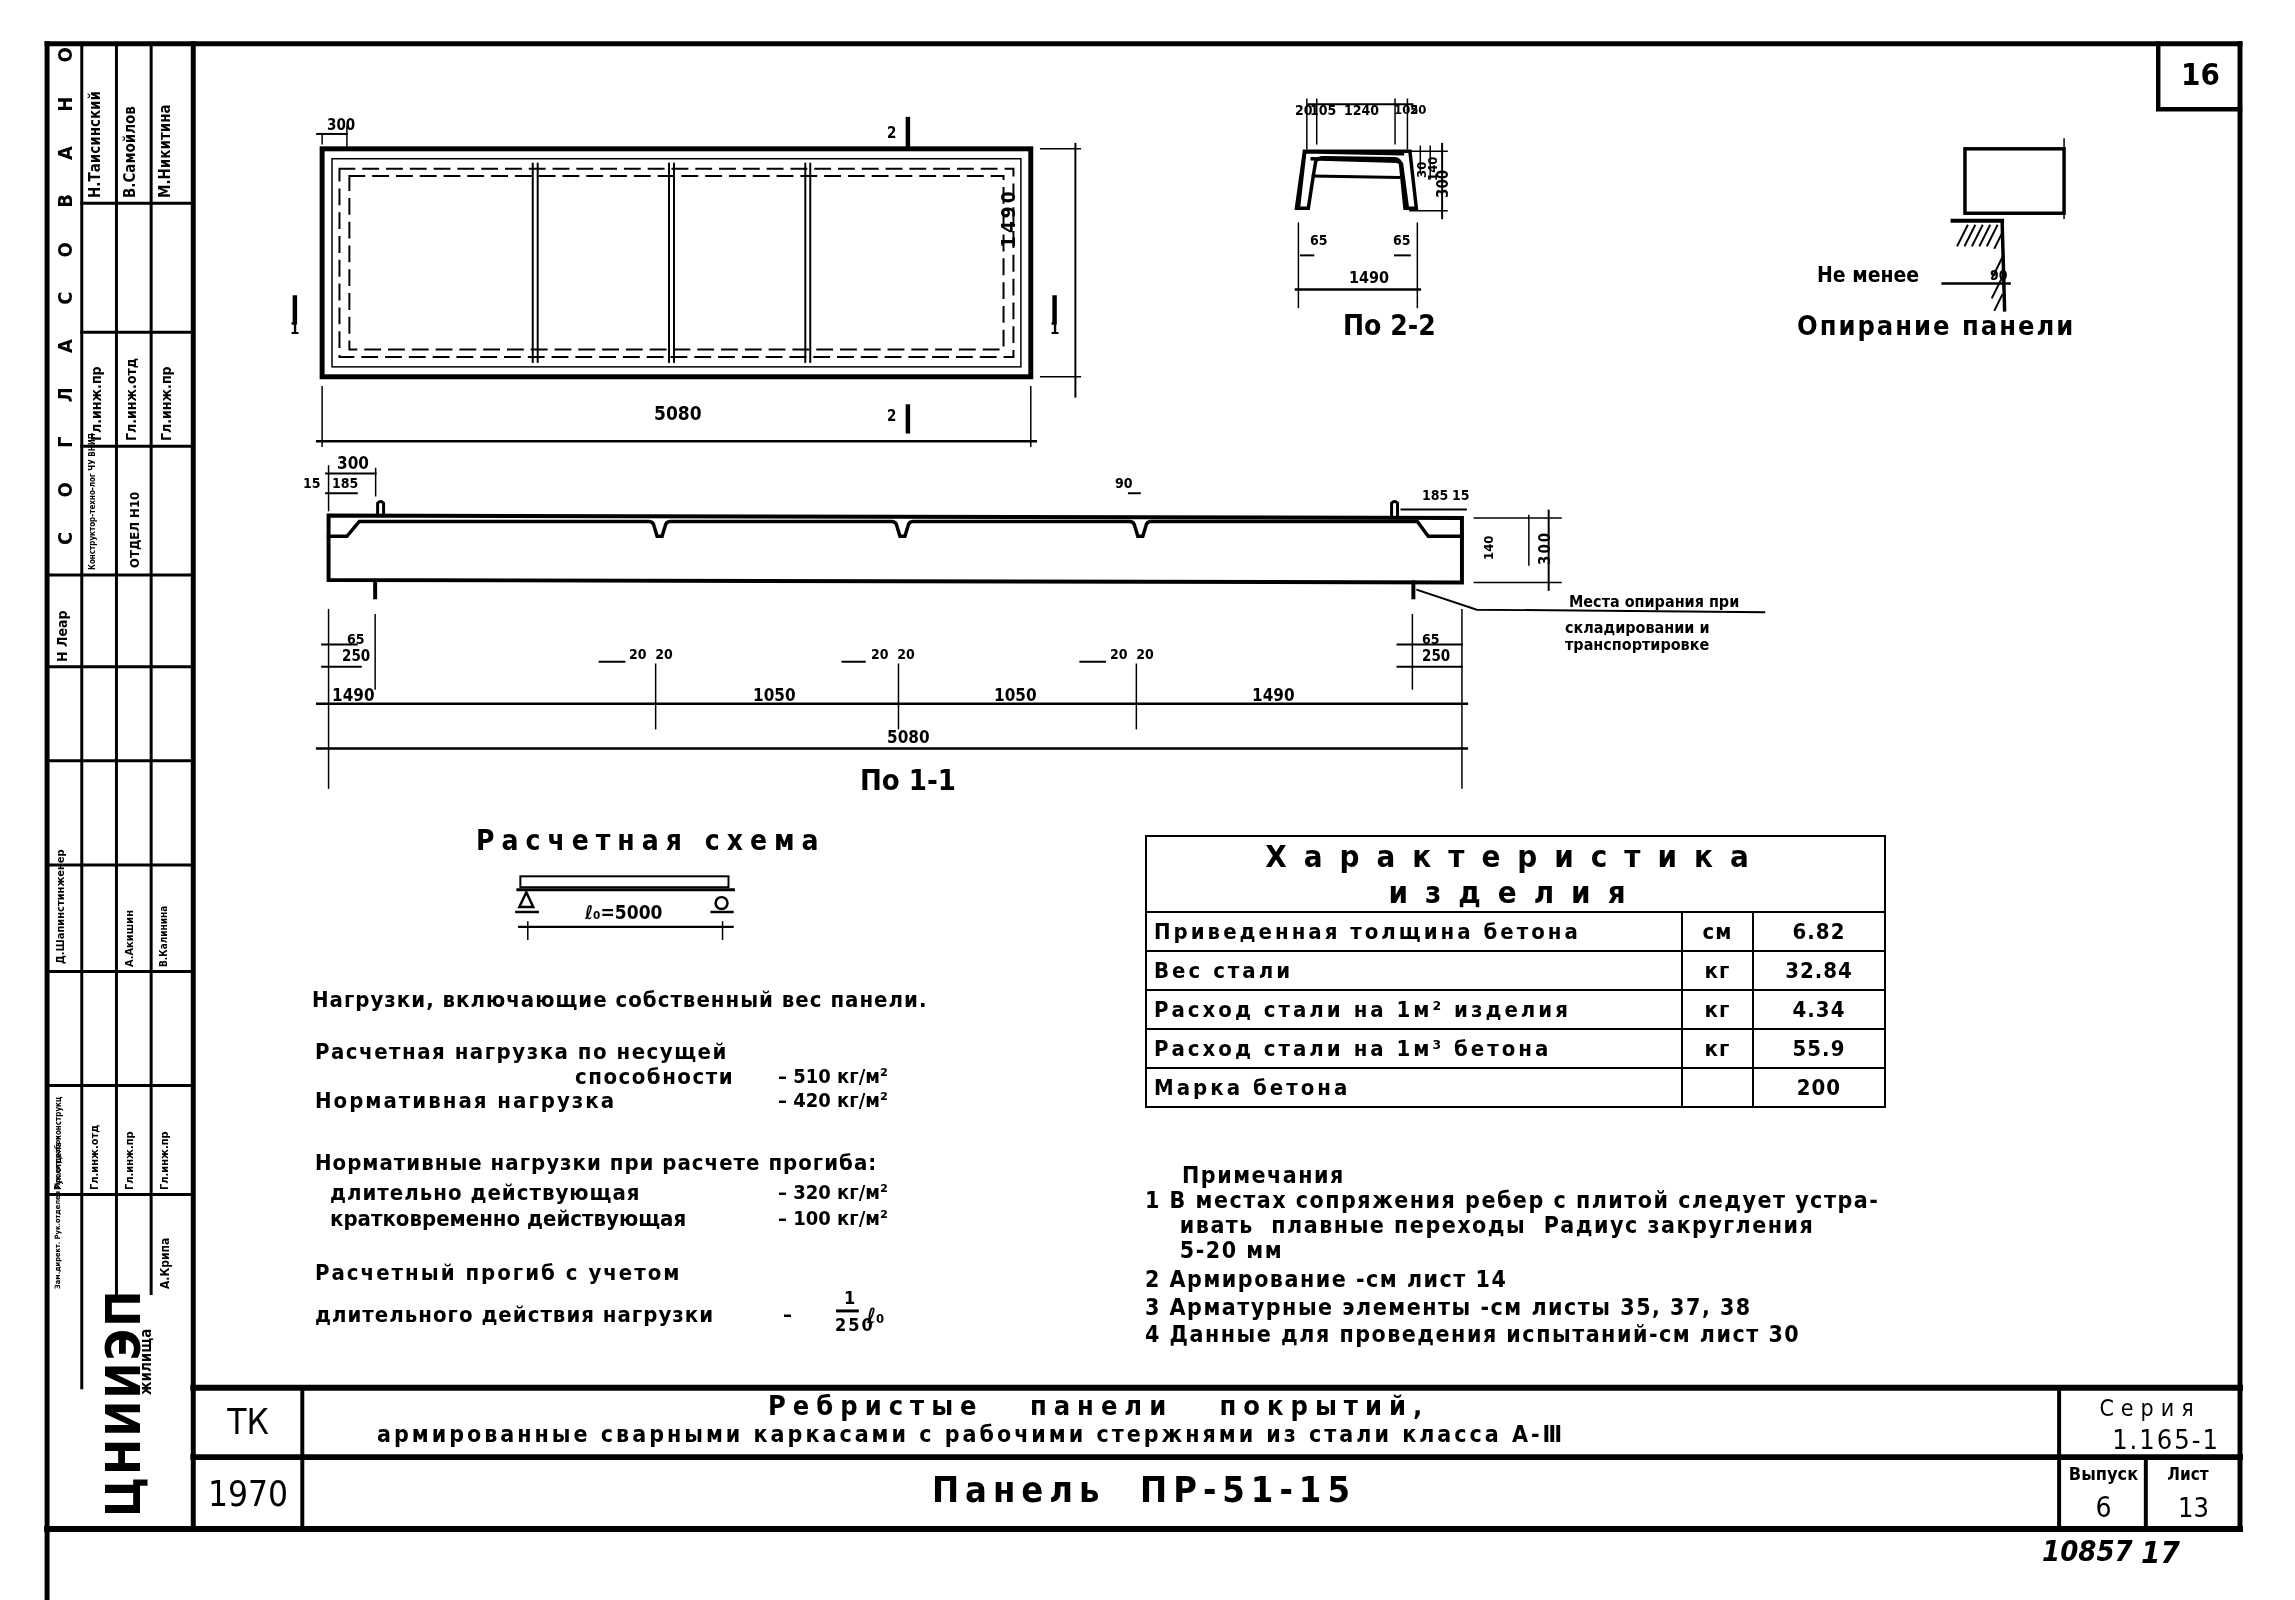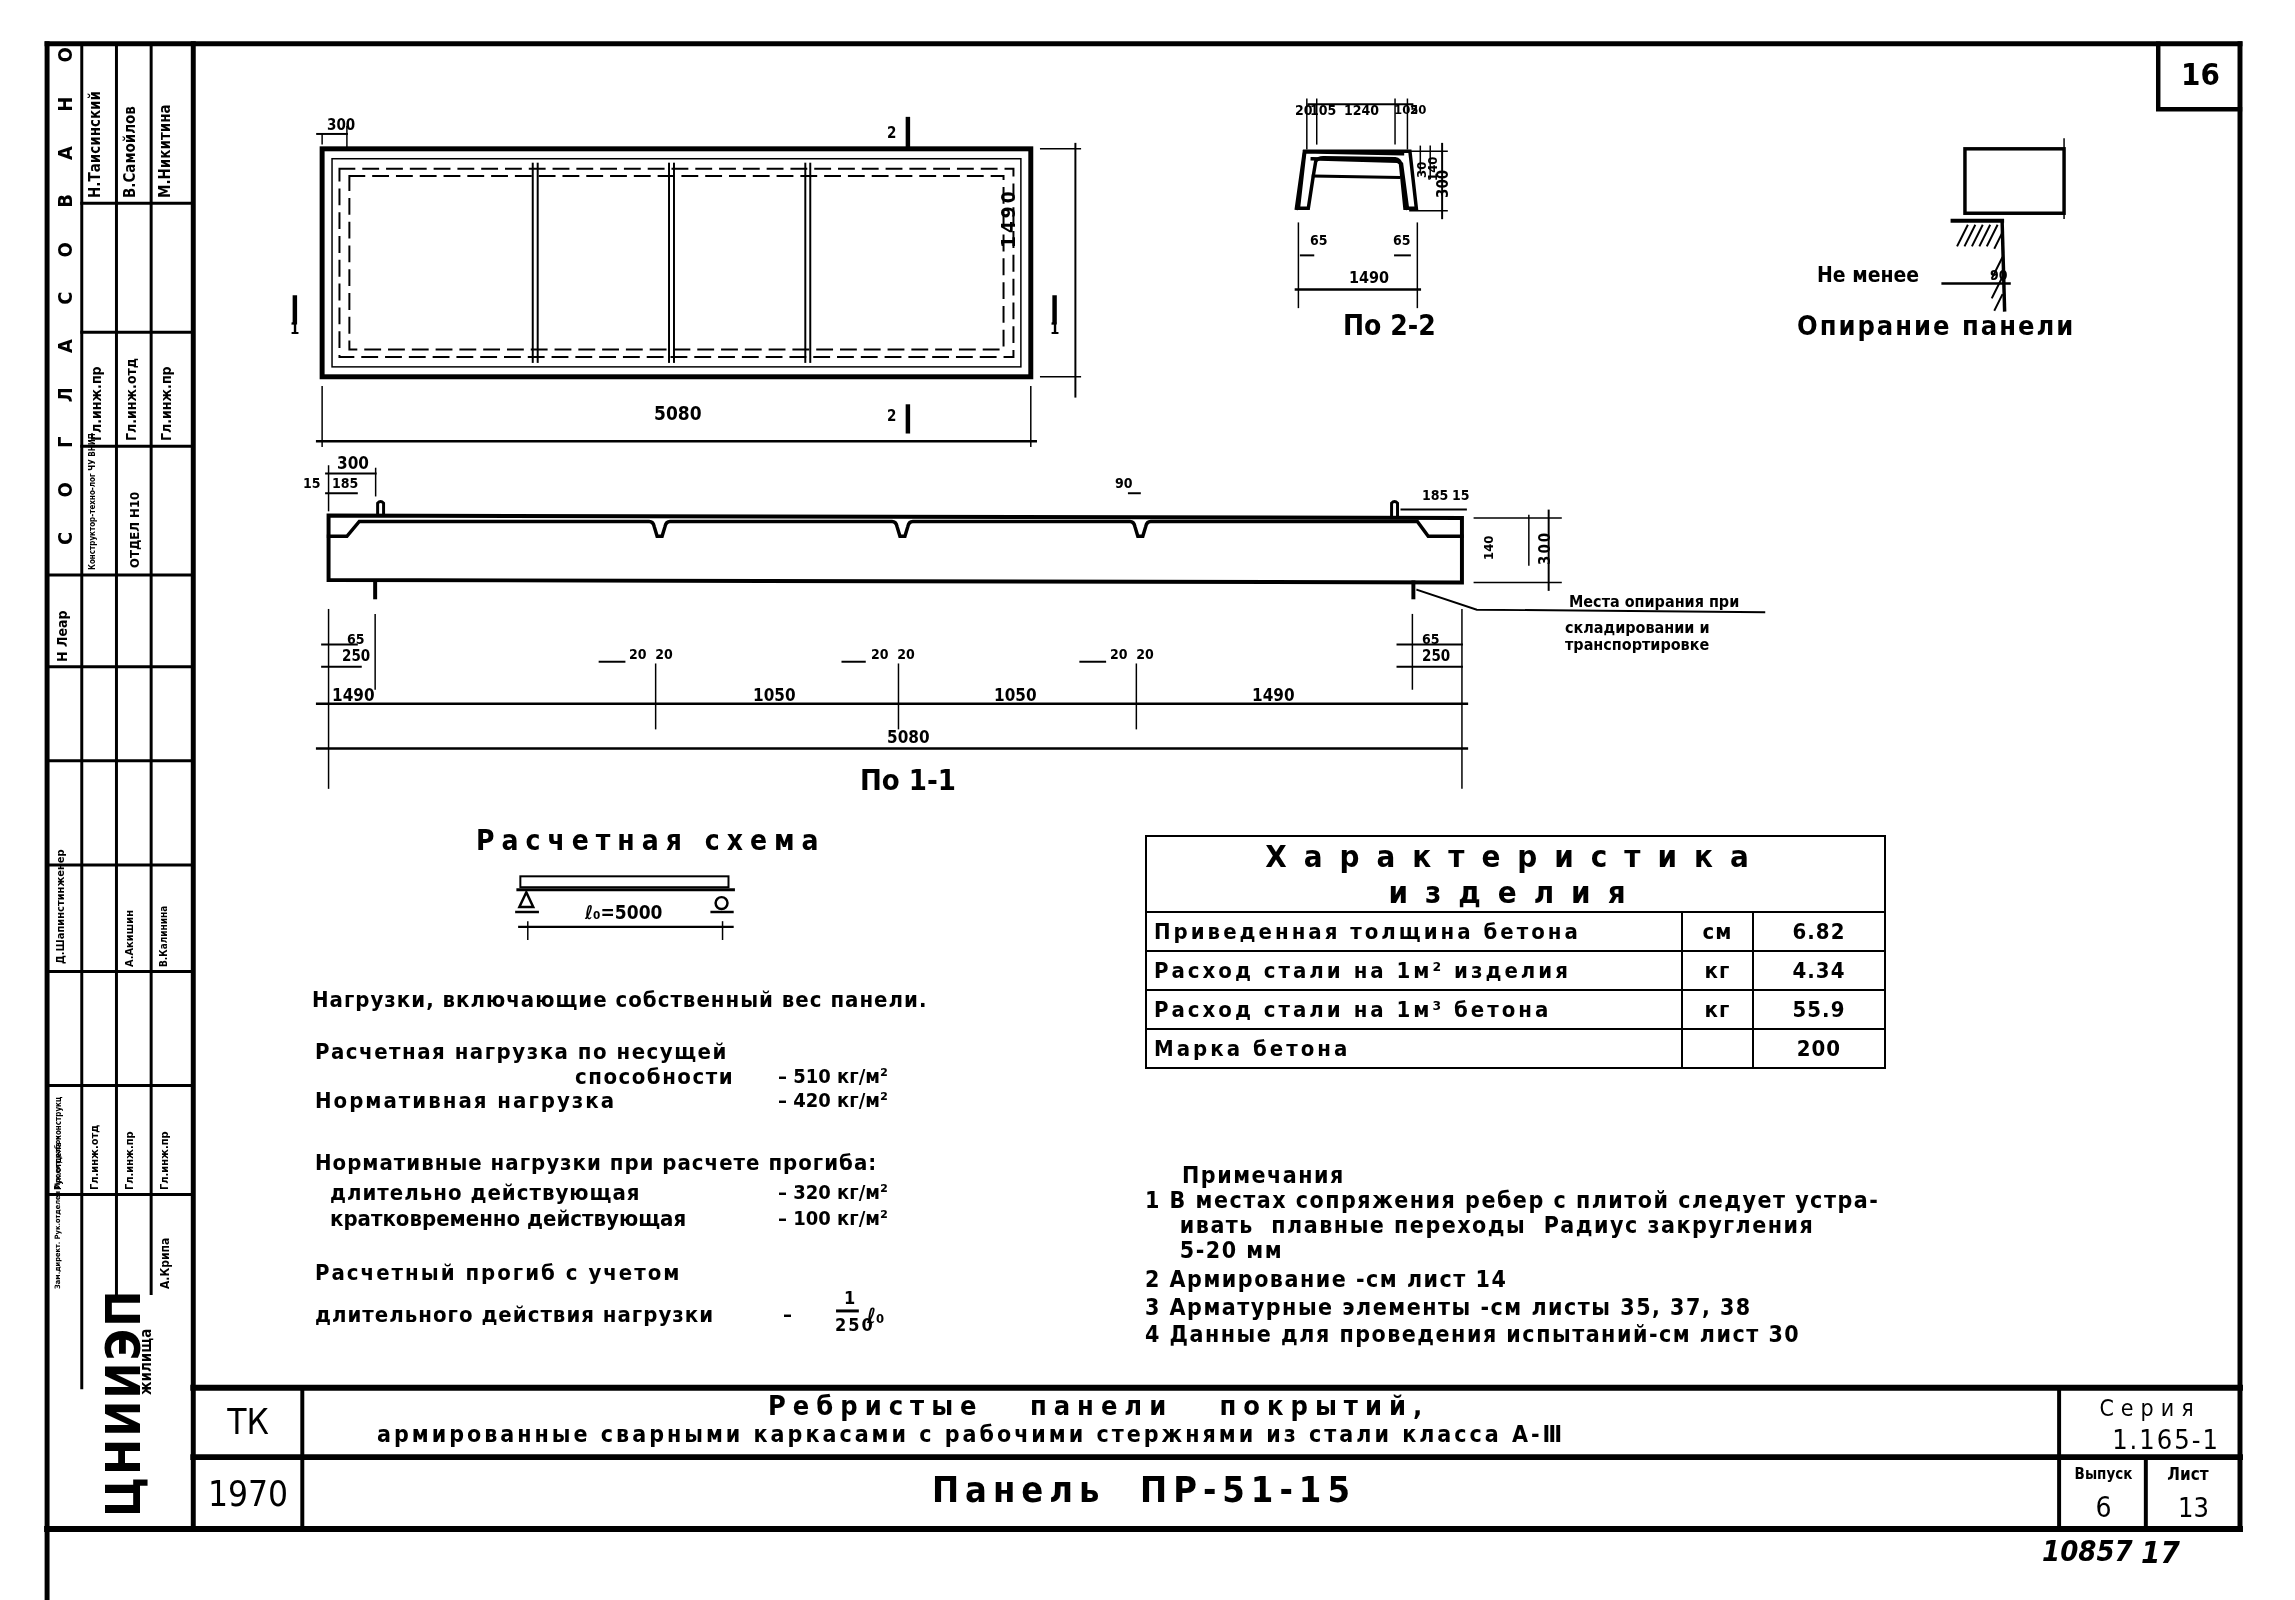--- a/index.html
+++ b/index.html
@@ -286,20 +286,25 @@
         <th colspan="3">Характеристика изделия</th>
       </tr>
   </thead>
   <tbody>
     <tr>
       <td>Приведенная толщина бетона</td>
       <td class="u">см</td>
       <td class="v">6.82</td>
     </tr>
     <tr>
+      <td>Вес стали</td>
+      <td class="u">кг</td>
+      <td class="v">32.84</td>
+    </tr>
+    <tr>
       <td>Расход стали на 1м² изделия</td>
       <td class="u">кг</td>
       <td class="v">4.34</td>
     </tr>
     <tr>
       <td>Расход стали на 1м³ бетона</td>
       <td class="u">кг</td>
       <td class="v">55.9</td>
     </tr>
     <tr>
@@ -321,21 +326,21 @@
 </div>
 
 <div>
   <div class="tb-cell" style="left:196px;top:1390px;width:104px;height:64px;font-size:35px;font-weight:normal;">ТК</div>
   <div class="tb-cell" style="left:196px;top:1460px;width:104px;height:67px;font-size:35px;font-weight:normal;">1970</div>
   <div class="t" style="left:768px;top:1392px;font-size:27px;letter-spacing:7px;white-space:pre;">Ребристые   панели   покрытий,</div>
   <div class="t" style="left:377px;top:1423px;font-size:23px;letter-spacing:3px;">армированные  сварными каркасами с рабочими стержнями из стали класса А-Ⅲ</div>
   <div class="t" style="left:932px;top:1472px;font-size:36px;letter-spacing:6px;white-space:pre;">Панель  ПР-51-15</div>
   <div class="tb-cell" style="left:2062px;top:1393px;width:176px;height:30px;font-size:23px;letter-spacing:7px;font-weight:normal;">Серия</div>
   <div class="tb-cell" style="left:2062px;top:1422px;width:176px;height:34px;font-size:27px;letter-spacing:2px;font-weight:normal;padding-left:16px;">1.165-1</div>
-  <div class="tb-cell" style="left:2062px;top:1460px;width:83px;height:27px;font-size:15px;">Выпуск</div>
+  <div class="tb-cell" style="left:2062px;top:1460px;width:83px;height:27px;font-size:18px;">Выпуск</div>
   <div class="tb-cell" style="left:2062px;top:1487px;width:83px;height:40px;font-size:28px;font-weight:normal;">6</div>
   <div class="tb-cell" style="left:2149px;top:1460px;width:78px;height:27px;font-size:17px;">Лист</div>
   <div class="tb-cell" style="left:2149px;top:1487px;width:89px;height:40px;font-size:27px;font-weight:normal;">13</div>
 </div>
 
 <div class="t" style="left:2042px;top:1537px;font-size:29px;font-style:italic;">10857</div>
 <div class="t" style="left:2141px;top:1537px;font-size:31px;font-style:italic;">17</div>
 
 
 </body></html>

